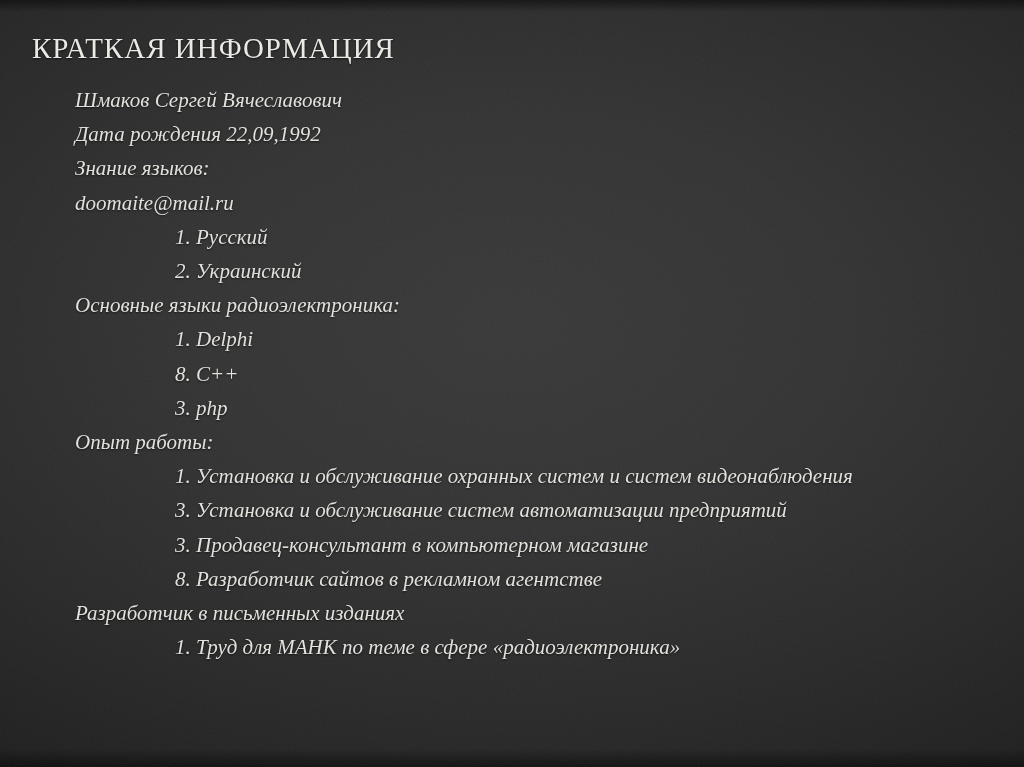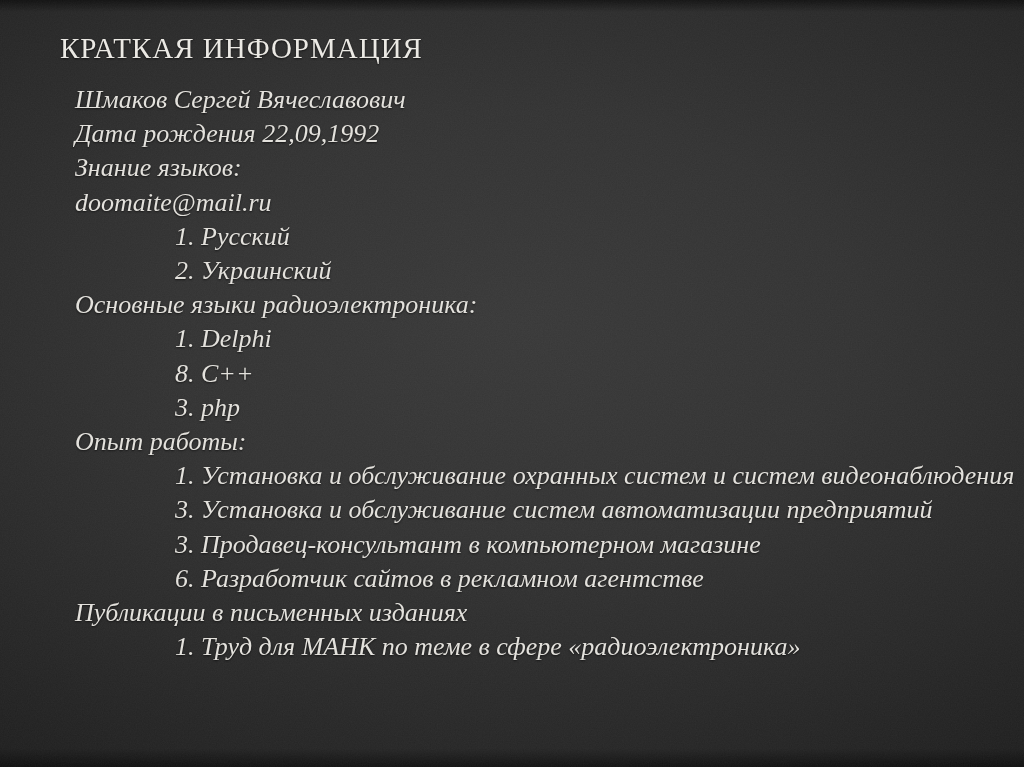--- a/index.html
+++ b/index.html
@@ -36,33 +36,32 @@
     left: 32px;
     top: 32px;
     z-index: 2;
     font-family: "Liberation Serif", serif;
     font-size: 29px;
     font-weight: 400;
     letter-spacing: 1px;
     color: #ebe9e4;
     text-shadow: 0 1px 2px rgba(0,0,0,0.65);
     white-space: nowrap;
-    margin-left: 28px;
   }
   .content {
     position: absolute;
     left: 75px;
     top: 83px;
     right: 10px;
     z-index: 2;
   }
   .line {
     font-family: "Liberation Serif", serif;
     font-style: italic;
-    font-size: 26px;
+    font-size: 21px;
     line-height: 34.2px;
     color: #e3e1dc;
     text-shadow: 0 1px 2px rgba(0,0,0,0.6);
     white-space: nowrap;
   }
   .line.indent-0 { padding-left: 0; }
   .line.indent-1 { padding-left: 100px; }
 </style>
 </head>
 <body>
@@ -116,23 +115,23 @@
       <div class="line indent-1">
     <span>1. Установка и обслуживание охранных систем и систем видеонаблюдения</span>
   </div>
       <div class="line indent-1">
     <span>3. Установка и обслуживание систем автоматизации предприятий</span>
   </div>
       <div class="line indent-1">
     <span>3. Продавец-консультант в компьютерном магазине</span>
   </div>
       <div class="line indent-1">
-    <span>6. Разработчик сайтов в рекламном агентстве</span>
+    <span>8. Разработчик сайтов в рекламном агентстве</span>
   </div>
       <div class="line indent-0">
-    <span>Публикации в письменных изданиях</span>
+    <span>Разработчик в письменных изданиях</span>
   </div>
       <div class="line indent-1">
     <span>1. Труд для МАНК по теме в сфере «радиоэлектроника»</span>
   </div>
     </div>
 
 </div>
 
 </body></html>

